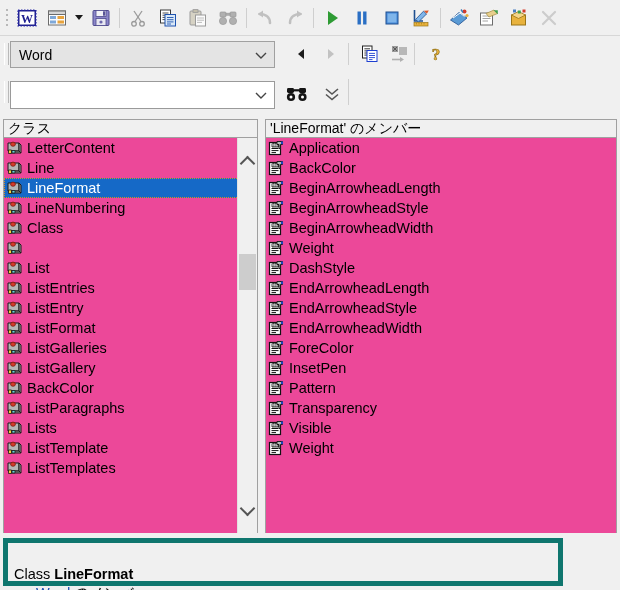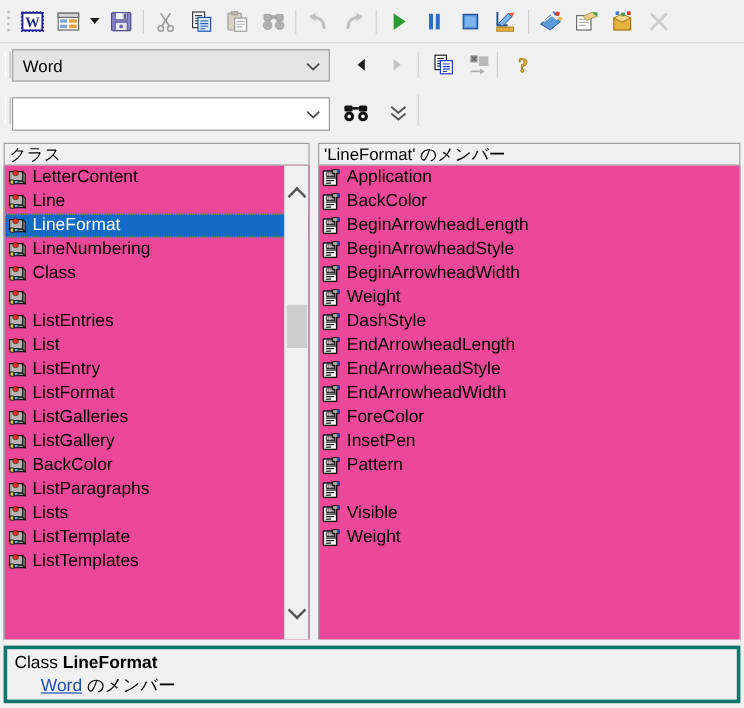--- a/index.html
+++ b/index.html
@@ -79,23 +79,23 @@
   .vsb-arrow{position:absolute;left:0;width:19px;height:19px;display:flex;align-items:center;justify-content:center;}
   .vsb-arrow.up{top:14px;}
   .vsb-arrow.dn{bottom:14px;}
   .chev{width:9px;height:9px;border-left:2px solid #555;border-bottom:2px solid #555;}
   .chev.up{transform:rotate(135deg);margin-top:3px;}
   .chev.dn{transform:rotate(-45deg);margin-bottom:3px;}
   .vsb-thumb{position:absolute;left:1px;width:17px;background:#cdcdcd;}
 
   
   .detail{
-    position:absolute;left:3px;top:538px;width:614px;height:48px;
-    background:#f0f0f0;border:3px solid #0f766e;box-sizing:border-box;
-    padding:3px 0 0 6px;
+    position:absolute;left:3px;top:538px;width:560px;height:48px;
+    background:#f0f0f0;border:5px solid #0f766e;box-sizing:border-box;
+    padding:22px 0 0 6px;
   }
   .dline1{font-size:14.5px;line-height:19px;white-space:nowrap;}
   .dline1 b{font-weight:bold;}
   .dline2{font-size:14.5px;line-height:19px;padding-left:22px;white-space:nowrap;}
   .dlink{color:#1d4fb3;text-decoration:underline;}
   .hsplit{position:absolute;left:3px;top:533px;width:614px;height:3px;background:#f0f0f0;}
 </style>
 </head>
 <body>
 
@@ -454,32 +454,32 @@
             </div>
             <div class="row">
               <span class="ico"><svg width="17" height="16" viewBox="0 0 17 16">
                   <path d="M2 3 L13 3 L13 11 L2 11 Z" fill="#b5b5b5" stroke="#1a1a1a" stroke-width="1"></path>
                   <path d="M2 11 L13 11 L15 13 L4 13 Z" fill="#8f8f8f" stroke="#1a1a1a" stroke-width="1"></path>
                   <path d="M13 3 L15 5 L15 13 L13 11 Z" fill="#9c9c9c" stroke="#1a1a1a" stroke-width="1"></path>
                   <ellipse cx="7" cy="4.2" rx="2.4" ry="2.1" fill="#d43a2a" stroke="#7a1c12" stroke-width="0.8"></ellipse>
                   <path d="M2.5 10 L5.5 10 L5.5 13.5 L2.5 13.5 Z" fill="#f2d33d" stroke="#1a1a1a" stroke-width="0.8"></path>
                   <path d="M6 10.5 L9 10.5 L9 13 L6 13 Z" fill="#62d6d6" stroke="#1a1a1a" stroke-width="0.8"></path>
                 </svg></span>
+              <span class="lbl">List</span>
+            </div>
+            <div class="row">
+              <span class="ico"><svg width="17" height="16" viewBox="0 0 17 16">
+                  <path d="M2 3 L13 3 L13 11 L2 11 Z" fill="#b5b5b5" stroke="#1a1a1a" stroke-width="1"></path>
+                  <path d="M2 11 L13 11 L15 13 L4 13 Z" fill="#8f8f8f" stroke="#1a1a1a" stroke-width="1"></path>
+                  <path d="M13 3 L15 5 L15 13 L13 11 Z" fill="#9c9c9c" stroke="#1a1a1a" stroke-width="1"></path>
+                  <ellipse cx="7" cy="4.2" rx="2.4" ry="2.1" fill="#d43a2a" stroke="#7a1c12" stroke-width="0.8"></ellipse>
+                  <path d="M2.5 10 L5.5 10 L5.5 13.5 L2.5 13.5 Z" fill="#f2d33d" stroke="#1a1a1a" stroke-width="0.8"></path>
+                  <path d="M6 10.5 L9 10.5 L9 13 L6 13 Z" fill="#62d6d6" stroke="#1a1a1a" stroke-width="0.8"></path>
+                </svg></span>
               <span class="lbl">ListEntries</span>
-            </div>
-            <div class="row">
-              <span class="ico"><svg width="17" height="16" viewBox="0 0 17 16">
-                  <path d="M2 3 L13 3 L13 11 L2 11 Z" fill="#b5b5b5" stroke="#1a1a1a" stroke-width="1"></path>
-                  <path d="M2 11 L13 11 L15 13 L4 13 Z" fill="#8f8f8f" stroke="#1a1a1a" stroke-width="1"></path>
-                  <path d="M13 3 L15 5 L15 13 L13 11 Z" fill="#9c9c9c" stroke="#1a1a1a" stroke-width="1"></path>
-                  <ellipse cx="7" cy="4.2" rx="2.4" ry="2.1" fill="#d43a2a" stroke="#7a1c12" stroke-width="0.8"></ellipse>
-                  <path d="M2.5 10 L5.5 10 L5.5 13.5 L2.5 13.5 Z" fill="#f2d33d" stroke="#1a1a1a" stroke-width="0.8"></path>
-                  <path d="M6 10.5 L9 10.5 L9 13 L6 13 Z" fill="#62d6d6" stroke="#1a1a1a" stroke-width="0.8"></path>
-                </svg></span>
-              <span class="lbl">List</span>
             </div>
             <div class="row">
               <span class="ico"><svg width="17" height="16" viewBox="0 0 17 16">
                   <path d="M2 3 L13 3 L13 11 L2 11 Z" fill="#b5b5b5" stroke="#1a1a1a" stroke-width="1"></path>
                   <path d="M2 11 L13 11 L15 13 L4 13 Z" fill="#8f8f8f" stroke="#1a1a1a" stroke-width="1"></path>
                   <path d="M13 3 L15 5 L15 13 L13 11 Z" fill="#9c9c9c" stroke="#1a1a1a" stroke-width="1"></path>
                   <ellipse cx="7" cy="4.2" rx="2.4" ry="2.1" fill="#d43a2a" stroke="#7a1c12" stroke-width="0.8"></ellipse>
                   <path d="M2.5 10 L5.5 10 L5.5 13.5 L2.5 13.5 Z" fill="#f2d33d" stroke="#1a1a1a" stroke-width="0.8"></path>
                   <path d="M6 10.5 L9 10.5 L9 13 L6 13 Z" fill="#62d6d6" stroke="#1a1a1a" stroke-width="0.8"></path>
                 </svg></span>
@@ -791,20 +791,21 @@
                   <g stroke="#111" stroke-width="1">
                     <line x1="3.5" y1="8.5" x2="10.5" y2="8.5"></line>
                     <line x1="3.5" y1="10.6" x2="10.5" y2="10.6"></line>
                     <line x1="3.5" y1="12.6" x2="8" y2="12.6"></line>
                   </g>
                   <path d="M4 3.5 L10.5 3.5 L10.5 7 L4 7 Z" fill="#8f8f8f" stroke="#111" stroke-width="0.8"></path>
                   <path d="M4.2 3.8 L10.2 3.8 M4.2 4.8 L10.2 4.8 M4.2 5.8 L10.2 5.8" stroke="#ffffff" stroke-width="0.5" stroke-dasharray="1 1"></path>
                   <path d="M9 1.5 L14.5 1.5 L14.5 4.5 L12.5 4.5 L12.5 8.5 L11 8.5 L11 4.5 L9 4.5 Z" fill="#b8b8b8" stroke="#111" stroke-width="0.9"></path>
                   <rect x="13" y="1.5" width="2" height="2.6" fill="#1d3fbf"></rect>
                 </svg></span>
+              <span class="lbl">Transparency</span>
             </div>
             <div class="row">
               <span class="ico"><svg width="17" height="16" viewBox="0 0 17 16">
                   <rect x="1.5" y="2.5" width="11" height="12" fill="#ffffff" stroke="#111" stroke-width="1.2"></rect>
                   <g stroke="#111" stroke-width="1">
                     <line x1="3.5" y1="8.5" x2="10.5" y2="8.5"></line>
                     <line x1="3.5" y1="10.6" x2="10.5" y2="10.6"></line>
                     <line x1="3.5" y1="12.6" x2="8" y2="12.6"></line>
                   </g>
                   <path d="M4 3.5 L10.5 3.5 L10.5 7 L4 7 Z" fill="#8f8f8f" stroke="#111" stroke-width="0.8"></path>

